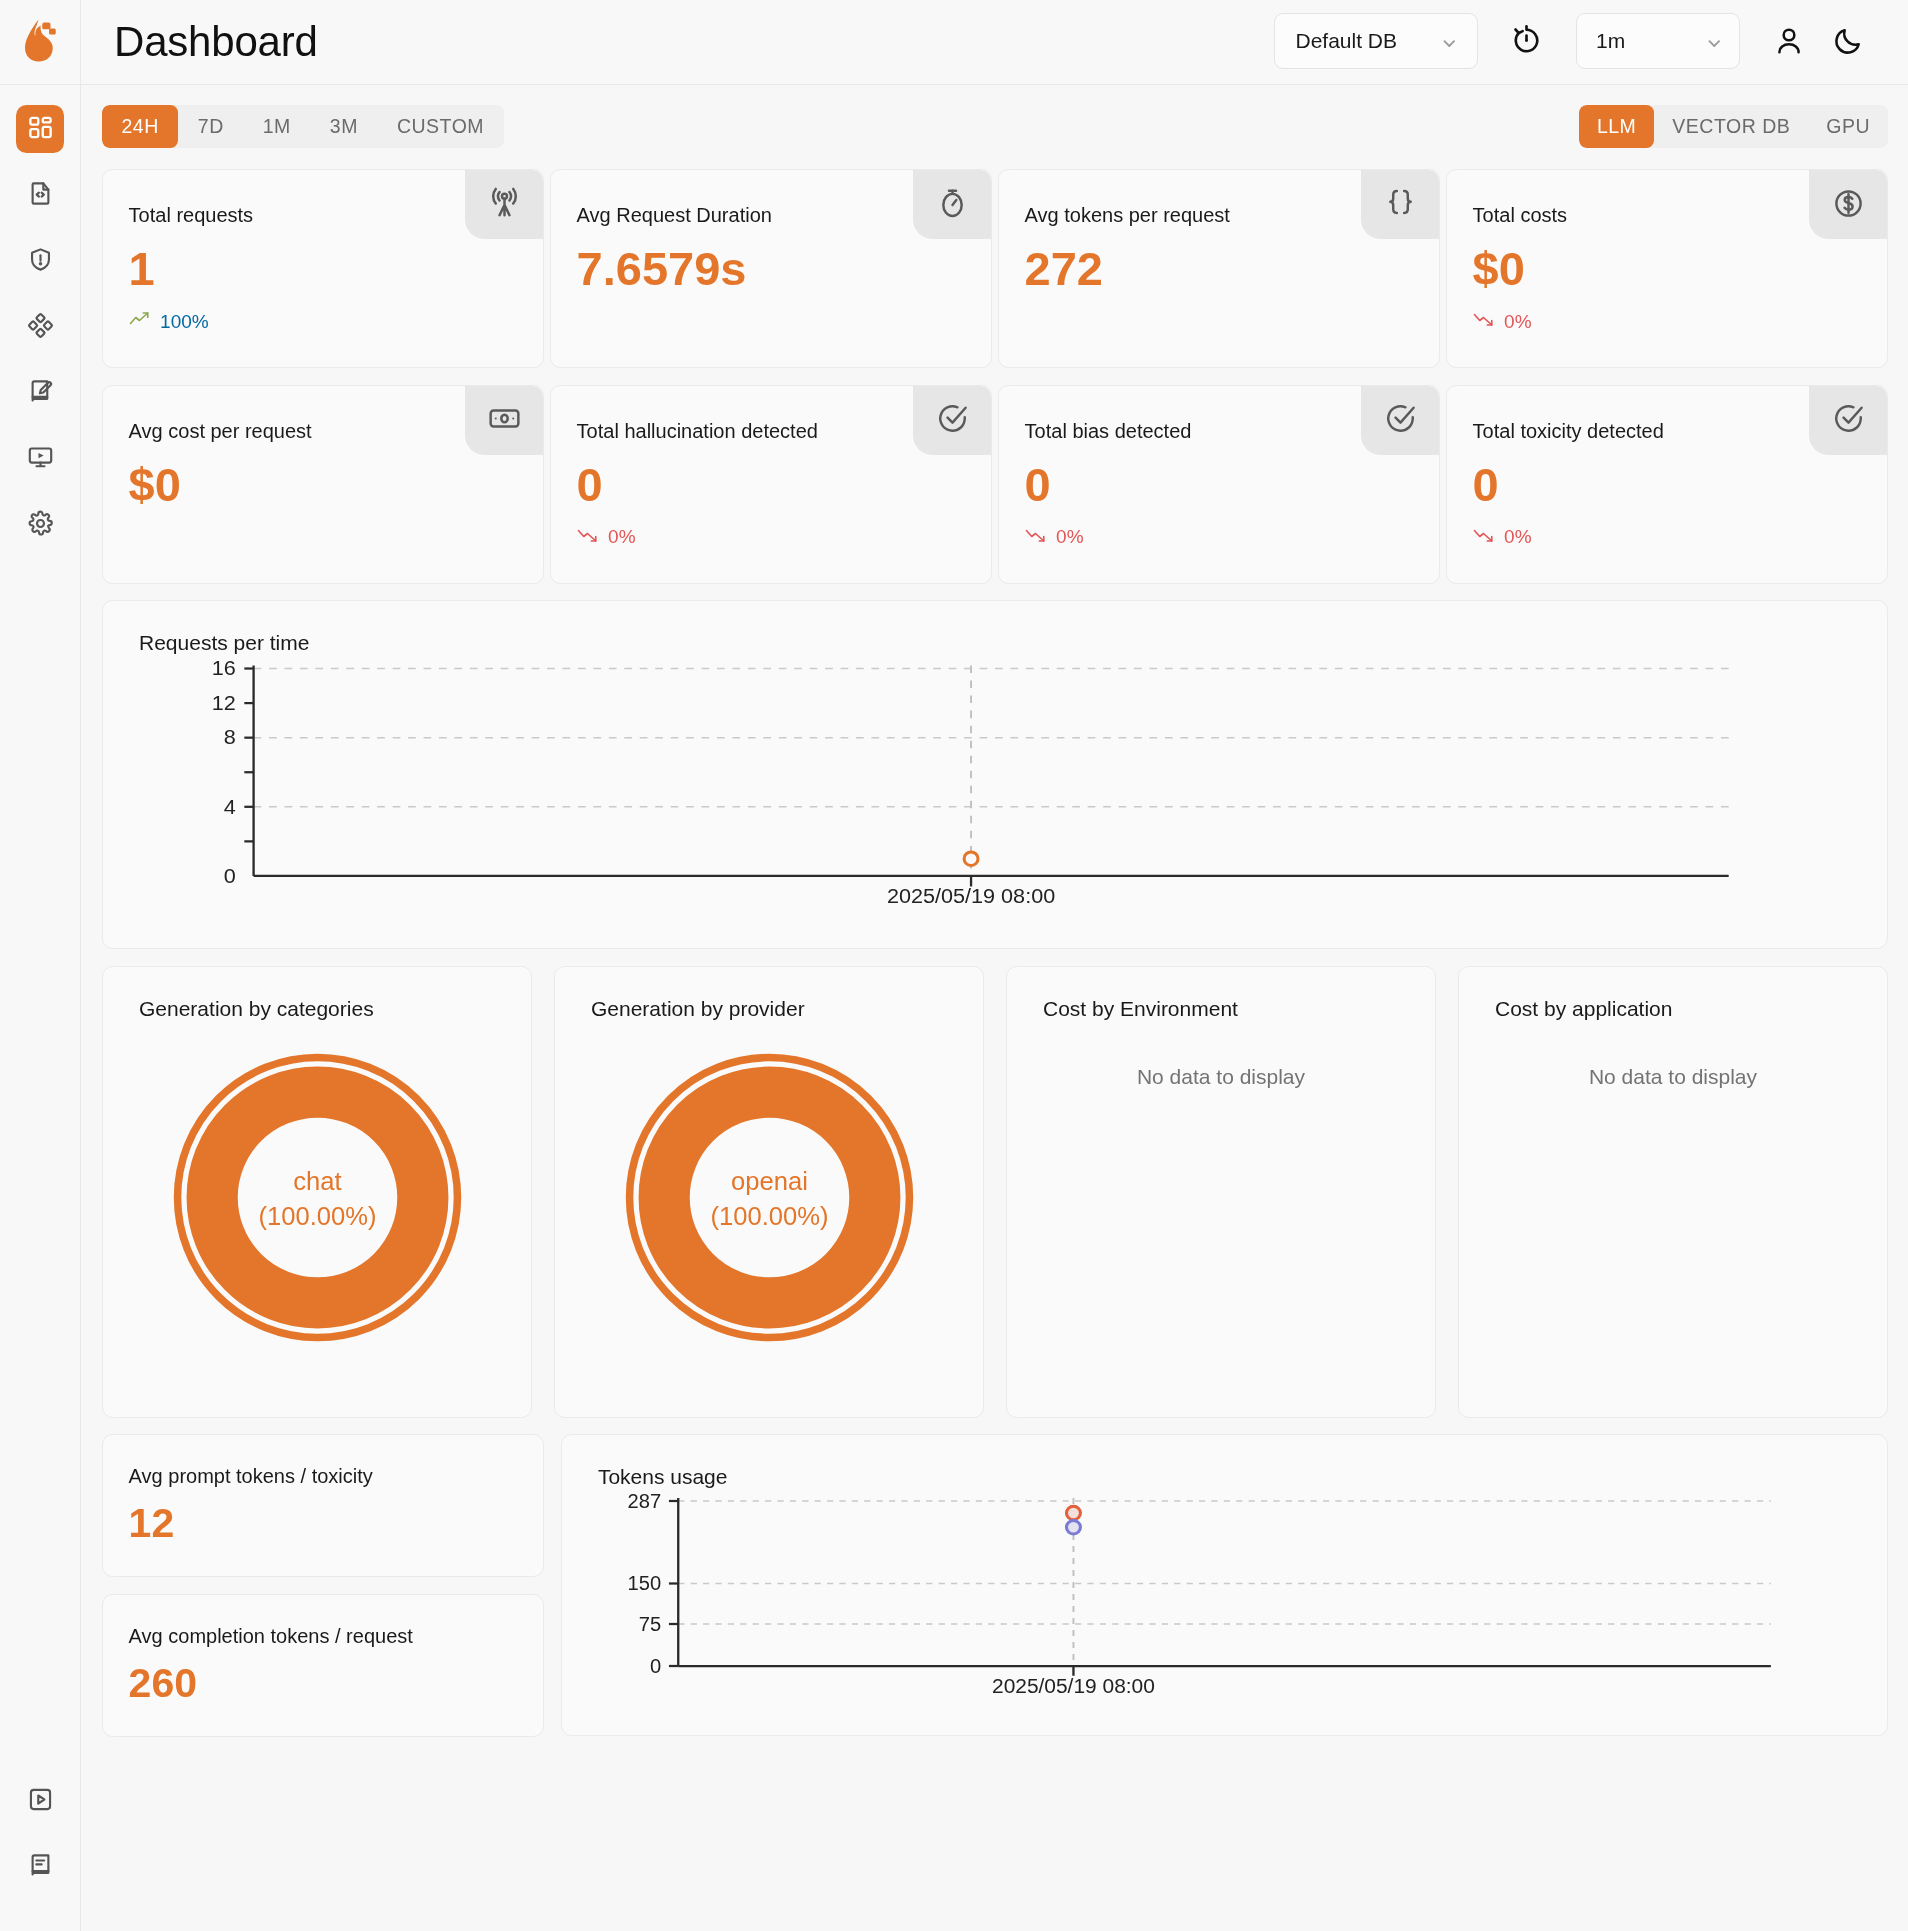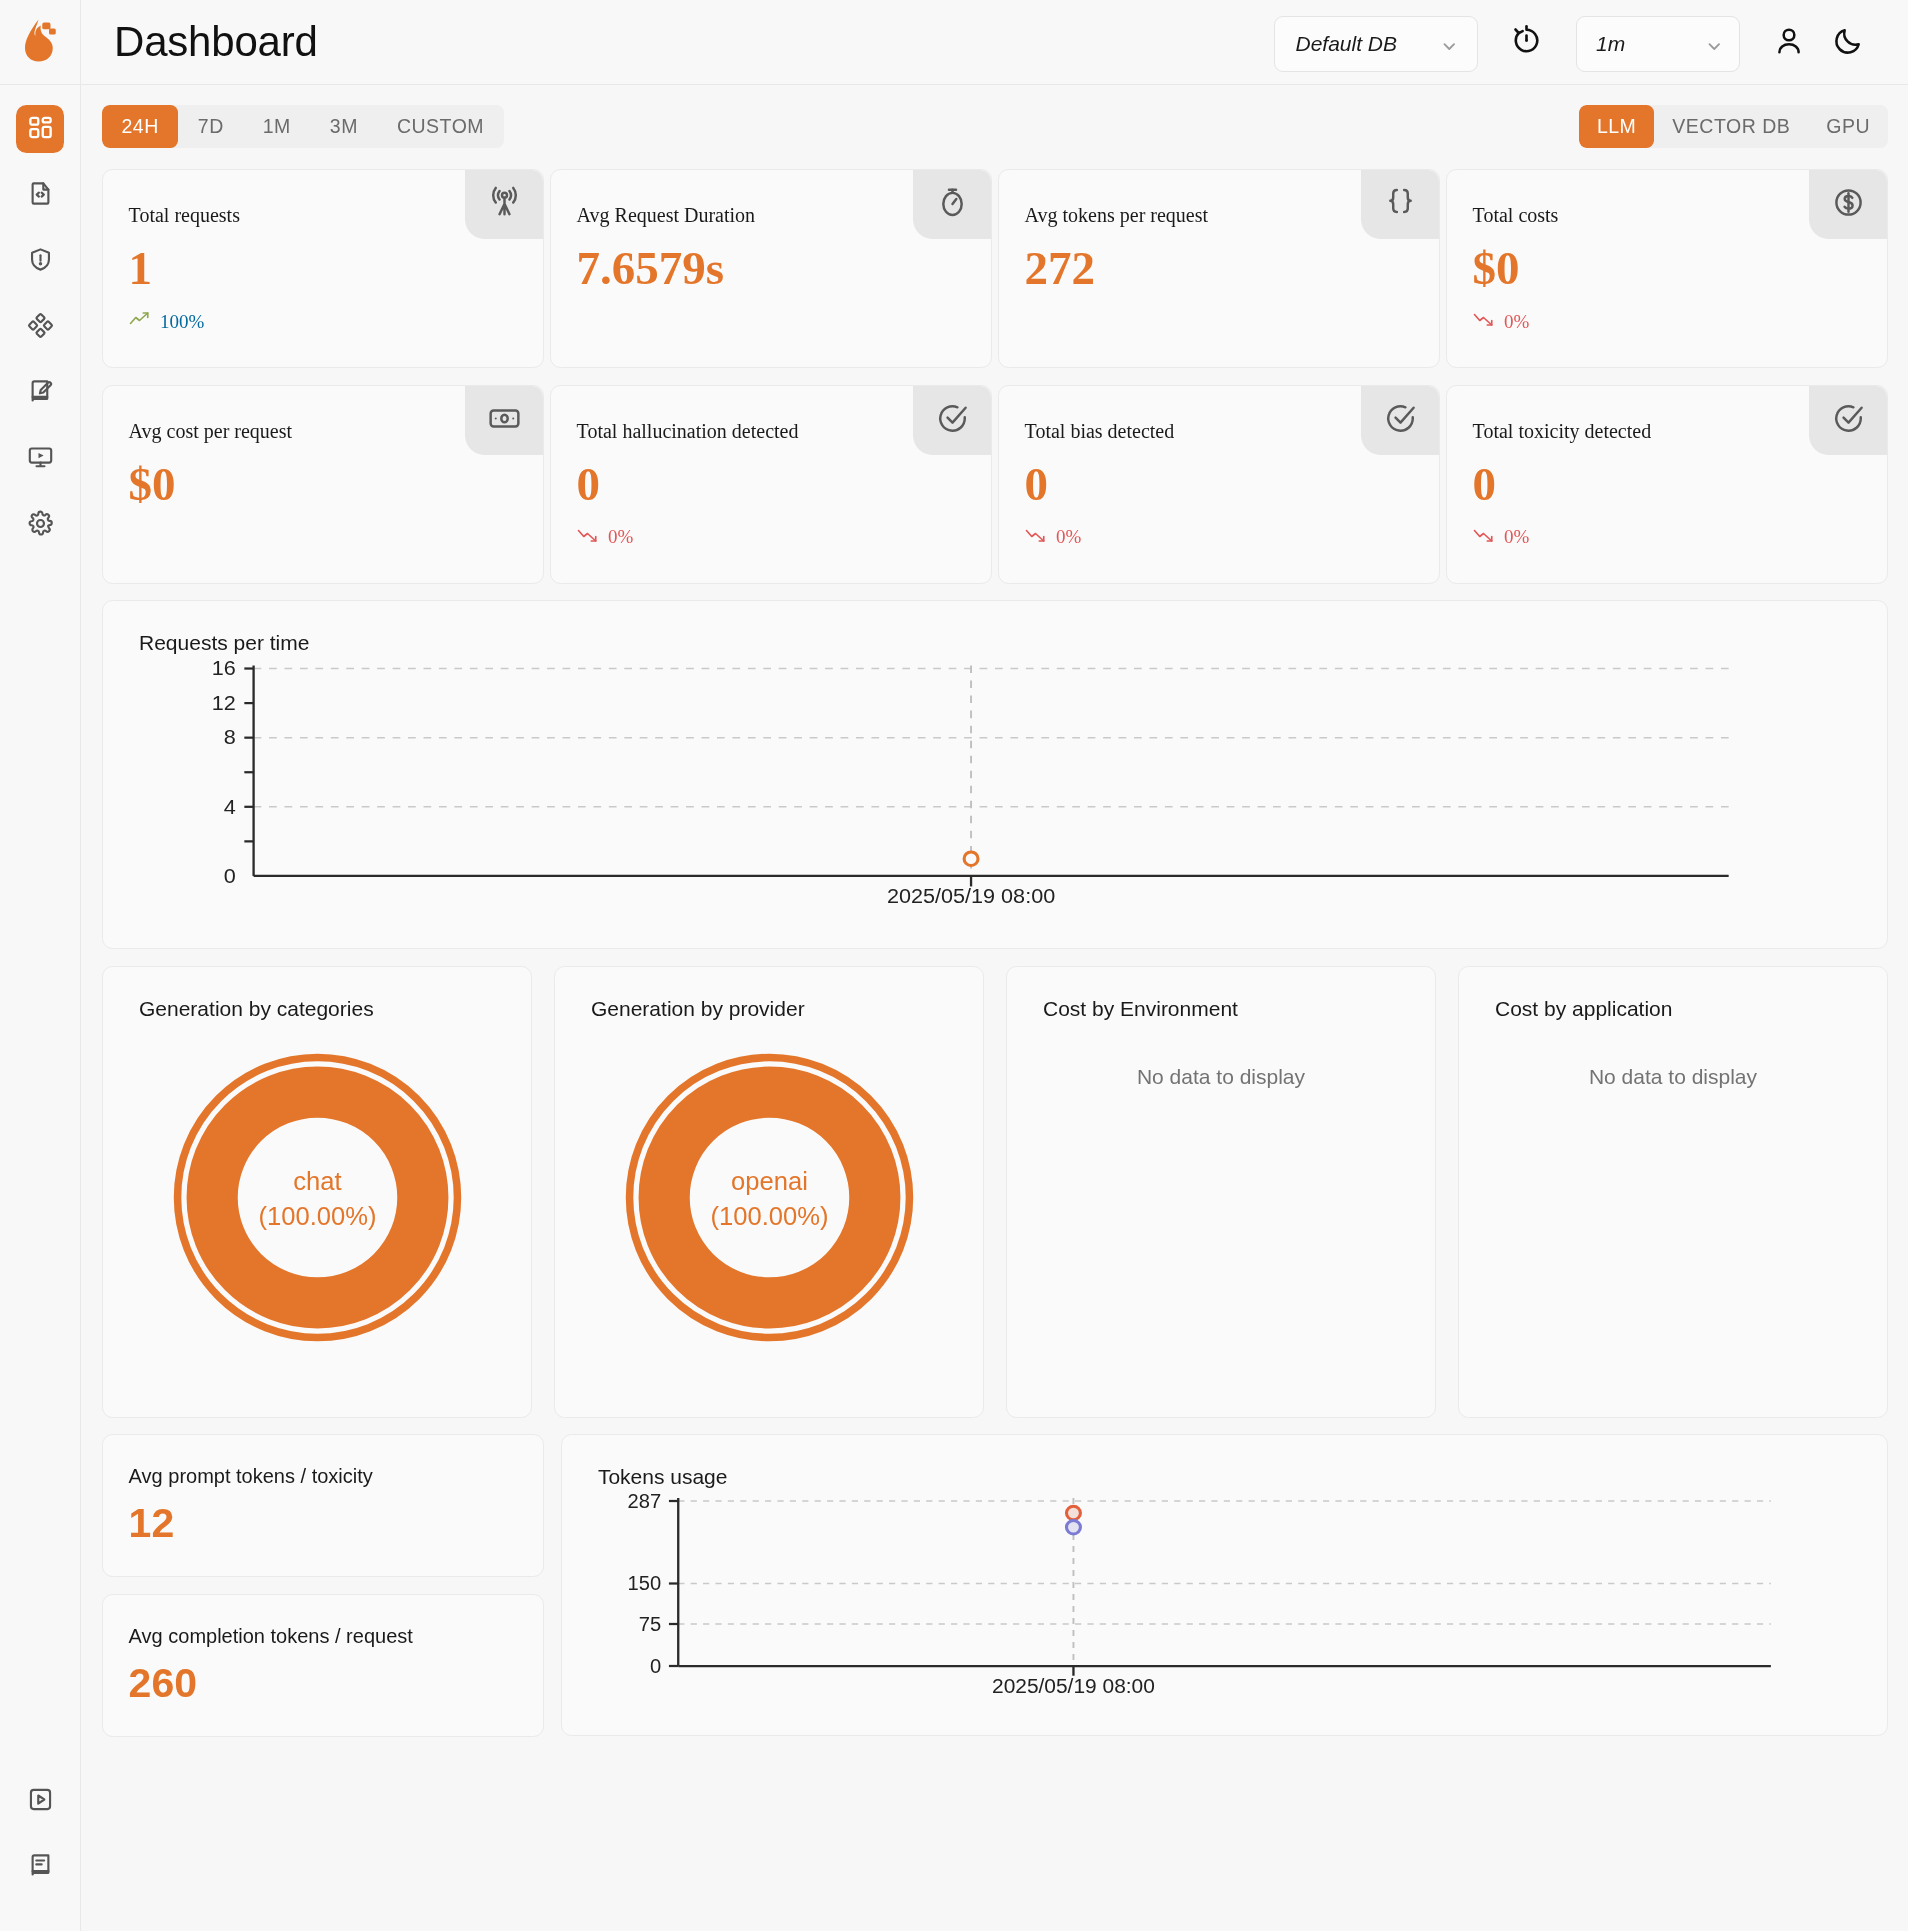--- a/index.html
+++ b/index.html
@@ -22,21 +22,21 @@
   .logo-zone {
     width: 81px; height: 100%;
     display: flex; align-items: center; justify-content: center;
     border-right: 0.8px solid #e8e8e8;
   }
   .page-title {
     font-size: 42px; font-weight: 400; color: #111;
     margin-left: 33px; letter-spacing: -0.2px;
   }
   .header-right {
-    margin-left: auto; display: flex; align-items: flex-end; gap: 0; padding-right: 32px; font-style: italic;
+    margin-left: auto; display: flex; align-items: flex-start; gap: 0; padding-right: 32px;
   }
   .select-box {
     height: 56px; min-width: 204px;
     border: 0.8px solid #e4e4e4; border-radius: 9px;
     background: #fcfcfc;
     display: flex; align-items: center; justify-content: space-between;
     padding: 0 19.5px 0 21px;
     font-size: 21px; color: #1a1a1a;
   }
   .select-box.small { min-width: 164px; padding: 0 16.5px 0 19.5px; }
@@ -69,21 +69,21 @@
     display: inline-flex; background: #efefef; border-radius: 7.5px; padding: 0; overflow: hidden; justify-content: center;
   }
   .seg .seg-btn {
     font-size: 19.5px; letter-spacing: 0.5px; color: #6b6b6b;
     padding: 12px 19.5px; background: transparent; border: none;
     font-family: inherit; cursor: pointer; line-height: 1;
   }
   .seg .seg-btn.active { background: #e3762a; color: #ffffff; border-radius: 7.5px; }
   .seg.right .seg-btn { padding: 12px 18px; }
 
-  .grid4 { display: grid; grid-template-columns: repeat(4, 1fr); gap: 6px; font-family: Liberation Serif, serif; }
+  .grid4 { display: grid; grid-template-columns: repeat(4, 1fr); gap: 6px; }
 
   .card {
     background: #fafafa; border: 0.8px solid #eaeaea; border-radius: 10.5px;
     position: relative;
   }
   .stat-card { height: 199px; padding: 33px 25.6px 0 25.6px; overflow: hidden; }
   .stat-label { font-size: 20px; color: #1a1a1a; line-height: 1.2; position: relative; z-index: 2; }
   .stat-value { font-size: 47px; color: #e3762a; font-weight: 700; margin-top: 18px; line-height: 1; }
   .stat-delta { display: flex; align-items: center; gap: 9px; margin-top: 18px; font-size: 19px; }
   .stat-delta.up { color: #0369a1; }

